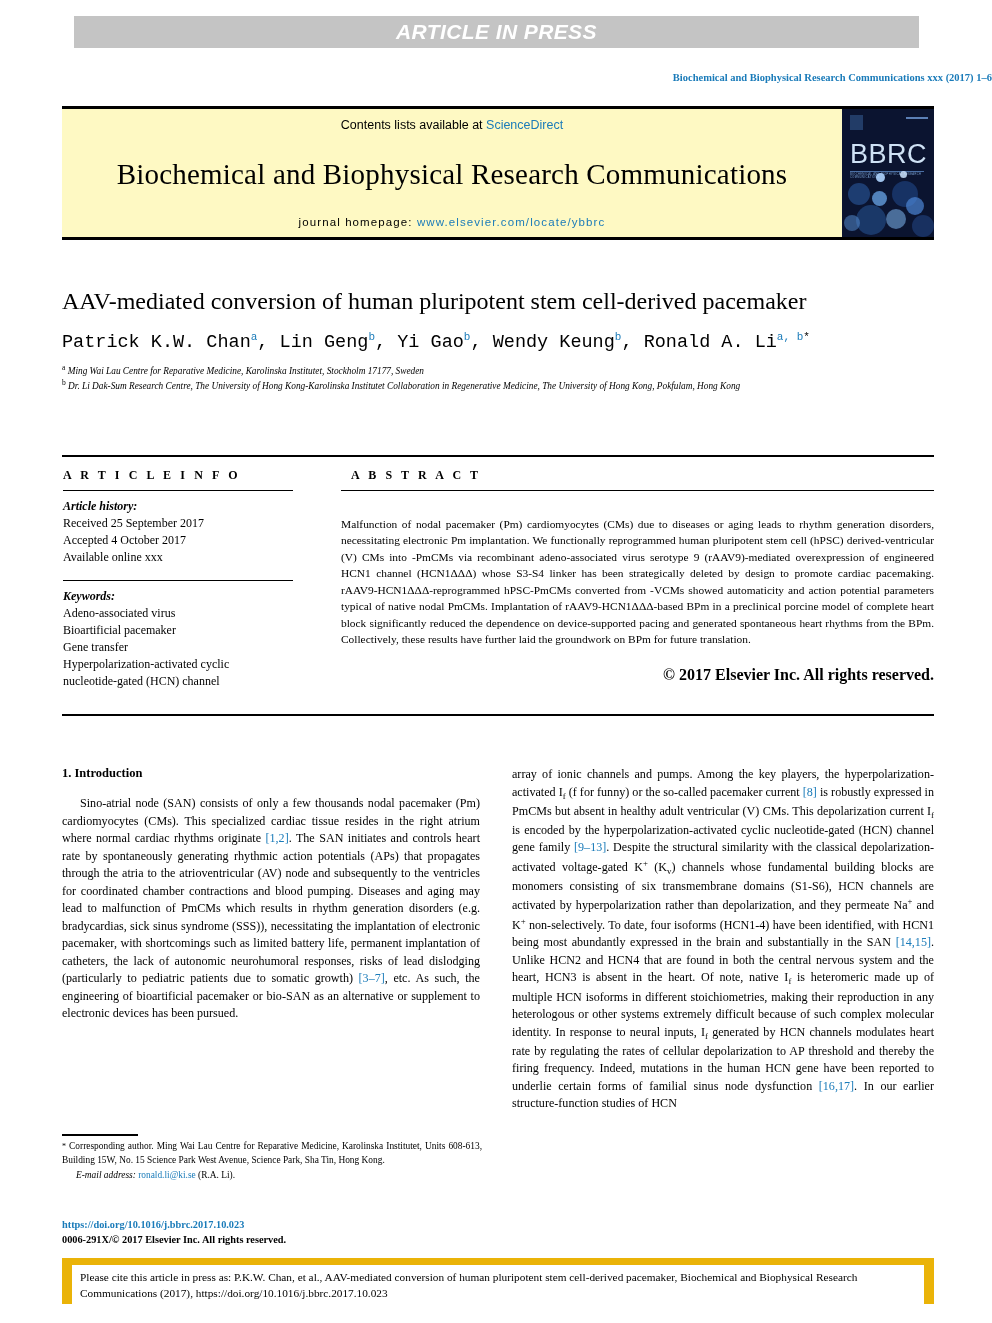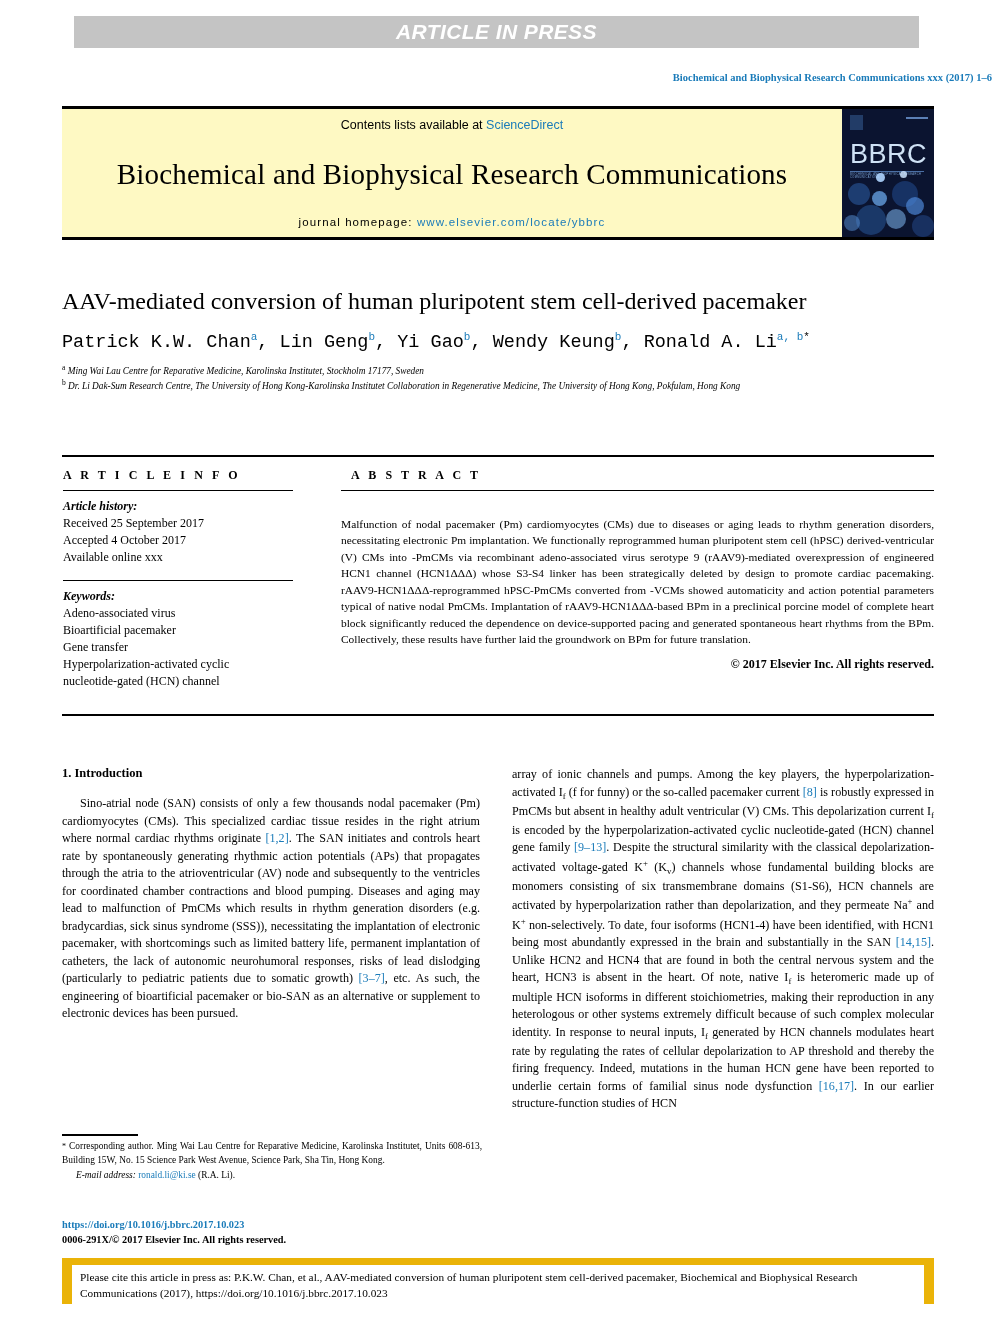--- a/index.html
+++ b/index.html
@@ -262,23 +262,23 @@
   .kw-group { margin-top: 14px; }
   .kw-rule { height: 1px; background:#000; width: 230px; }
   .abstract-text {
     margin-top: 25px;
     font-size: 11.4px;
     line-height: 1.44;
     text-align: justify;
     color: #000;
   }
   .copyright {
-    margin-top: 10px;
+    margin-top: 19px;
     text-align: right;
-    font-size: 12px;
+    font-size: 16px;
     font-weight: bold;
   }
   .hr-thick2 {
     position: absolute;
     left: 62px;
     top: 714px;
     width: 872px;
     height: 2px;
     background: #000;
   }

